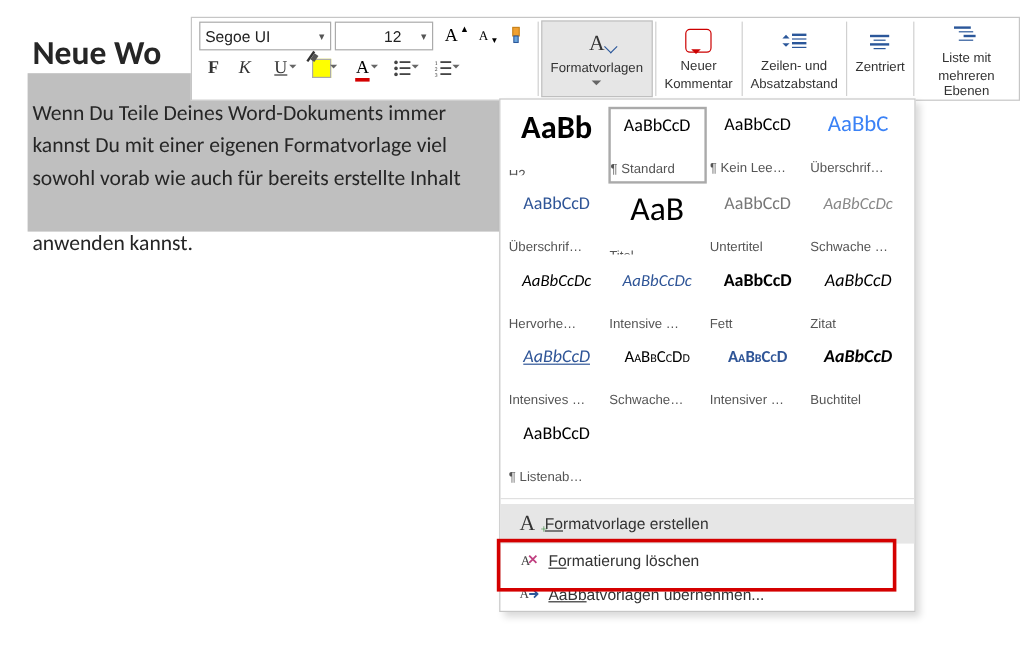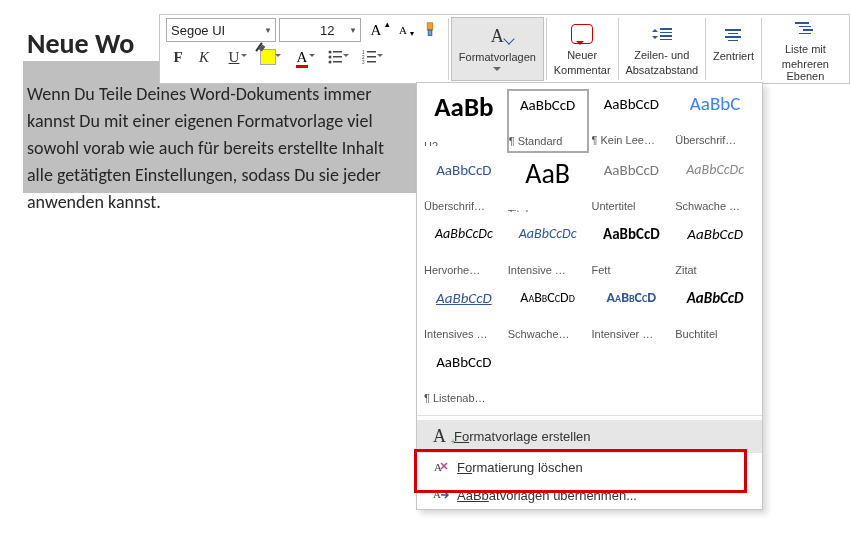--- a/index.html
+++ b/index.html
@@ -241,21 +241,21 @@
 </head>
 <body>
 
 <div class="doc-area">
   <div class="selection"></div>
   <div class="doc-title">Neue Wo</div>
   <div class="doc-body">
     <span>Wenn Du Teile Deines Word-Dokuments immer</span><br>
     <span>kannst Du mit einer eigenen Formatvorlage viel</span><br>
     <span>sowohl vorab wie auch für bereits erstellte Inhalt</span><br>
-    <span>alle getätigten Einstellungen, sodass Du sie jeder</span><br>
+    <br>
     <span>anwenden kannst.</span>
   </div>
 </div>
 
 <div class="mini-toolbar">
   <div class="mt-left">
     <div class="row1">
       <div class="font-combo">
         <span class="combo-text">Segoe UI</span>
         <span class="combo-arrow">▾</span>

